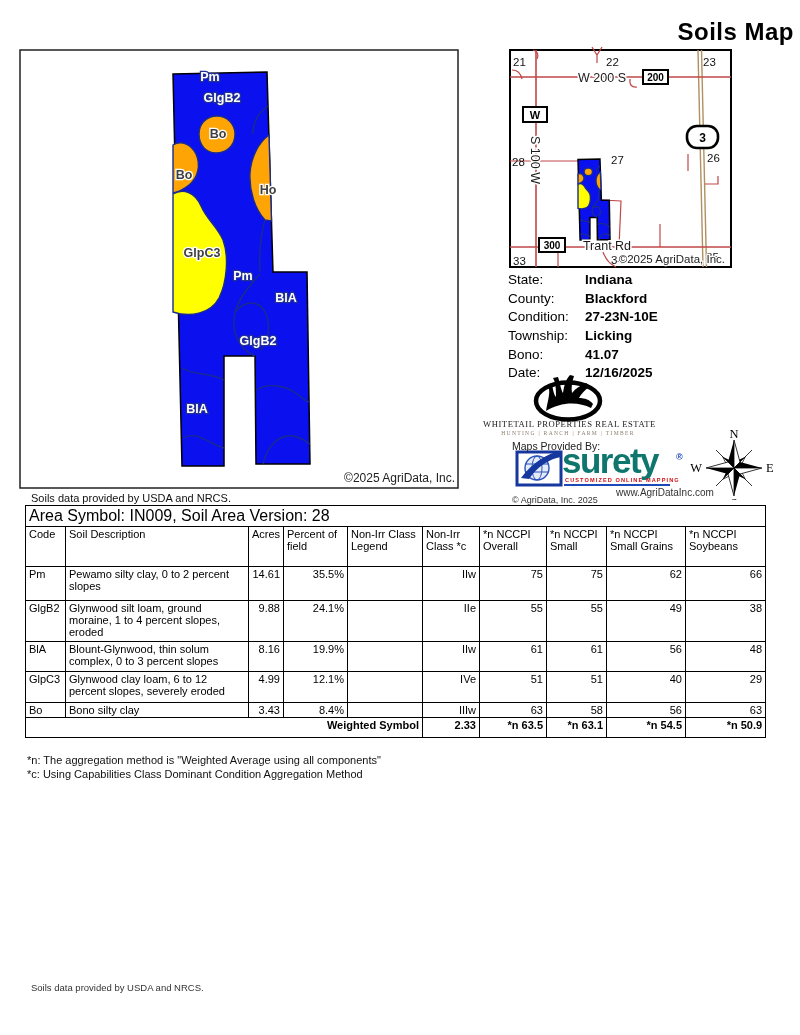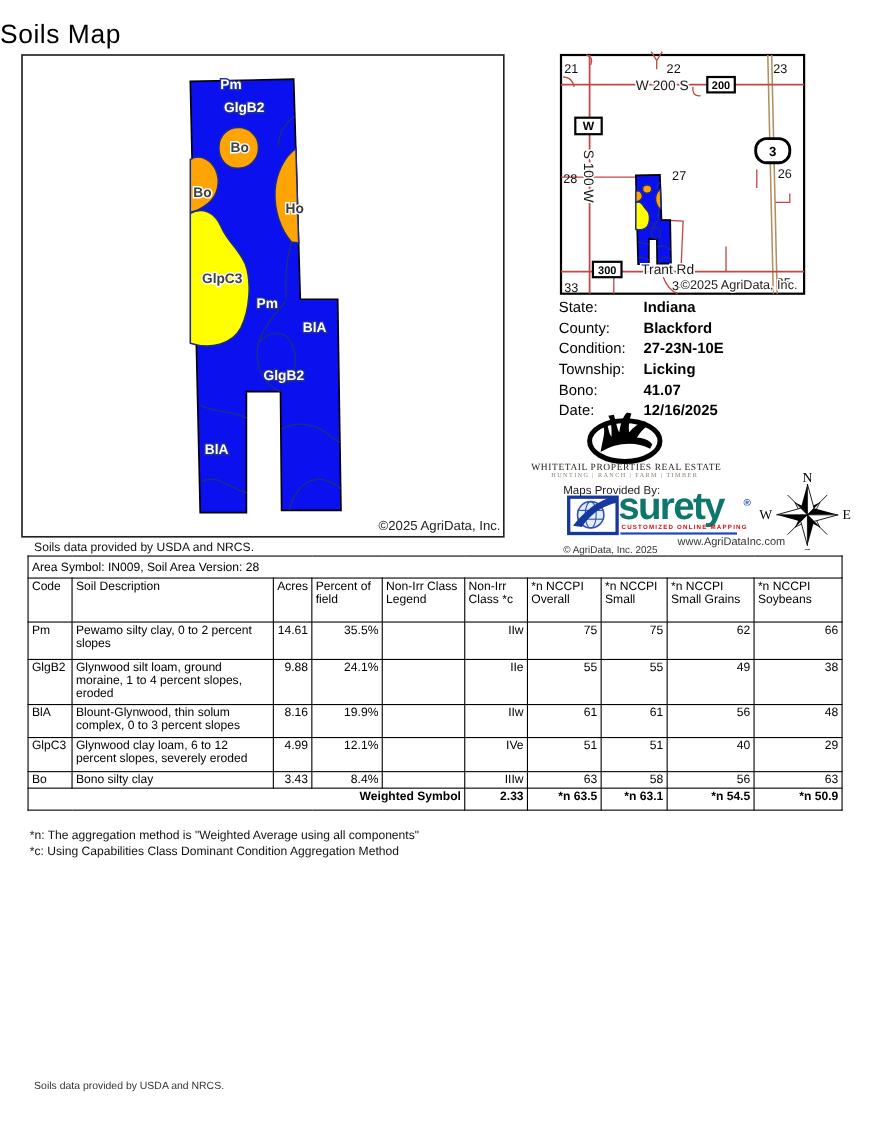--- a/index.html
+++ b/index.html
@@ -1,19 +1,19 @@
 <!DOCTYPE html>
 <html><head>
 <meta charset="utf-8">
 <style>
   html,body{margin:0;padding:0;background:#fff;}
   #page{position:relative;width:800px;height:1035px;background:#fff;overflow:hidden;
         font-family:"Liberation Sans",sans-serif;color:#000;}
   .abs{position:absolute;}
-  #page-title{left:0;top:18px;width:794px;text-align:left;font-size:24px;font-weight:normal;letter-spacing:.5px;}
+  #page-title{left:0;top:18px;width:794px;text-align:right;font-size:24px;font-weight:bold;letter-spacing:.5px;}
   #main-svg{left:0;top:0;}
   
   #info-block{left:508px;top:271px;font-size:13.5px;}
   .info-row{display:flex;height:18.7px;line-height:18.7px;}
   .info-label{width:77px;}
   .info-value{font-weight:bold;}
   
   #wt-title{left:483px;top:419px;width:170px;text-align:center;font-family:"Liberation Serif",serif;
             font-size:8.6px;letter-spacing:.55px;color:#1a1a1a;white-space:nowrap;}
   #wt-sub{left:483px;top:430px;width:170px;text-align:center;font-family:"Liberation Serif",serif;
@@ -246,21 +246,21 @@
         <col style="width:64px">
       <col style="width:75px">
         <col style="width:57px">
         <col style="width:67px">
         <col style="width:60px">
       <col style="width:79px">
         <col style="width:80px">
     </colgroup>
     <tbody>
         <tr style="height:20px">
-          <td colspan="10" style="font-size:11px;vertical-align:middle">Area Symbol: IN009, Soil Area Version: 28</td>
+          <td colspan="10" style="font-size:16px;vertical-align:middle">Area Symbol: IN009, Soil Area Version: 28</td>
         </tr>
     <tr class="hdr" style="height:40px">
       <td>Code</td>
       <td>Soil Description</td>
       <td>Acres</td>
       <td>Percent of field</td>
       <td>Non-Irr Class Legend</td>
       <td>Non-Irr Class *c</td>
       <td>*n NCCPI Overall</td>
       <td>*n NCCPI Small</td>

